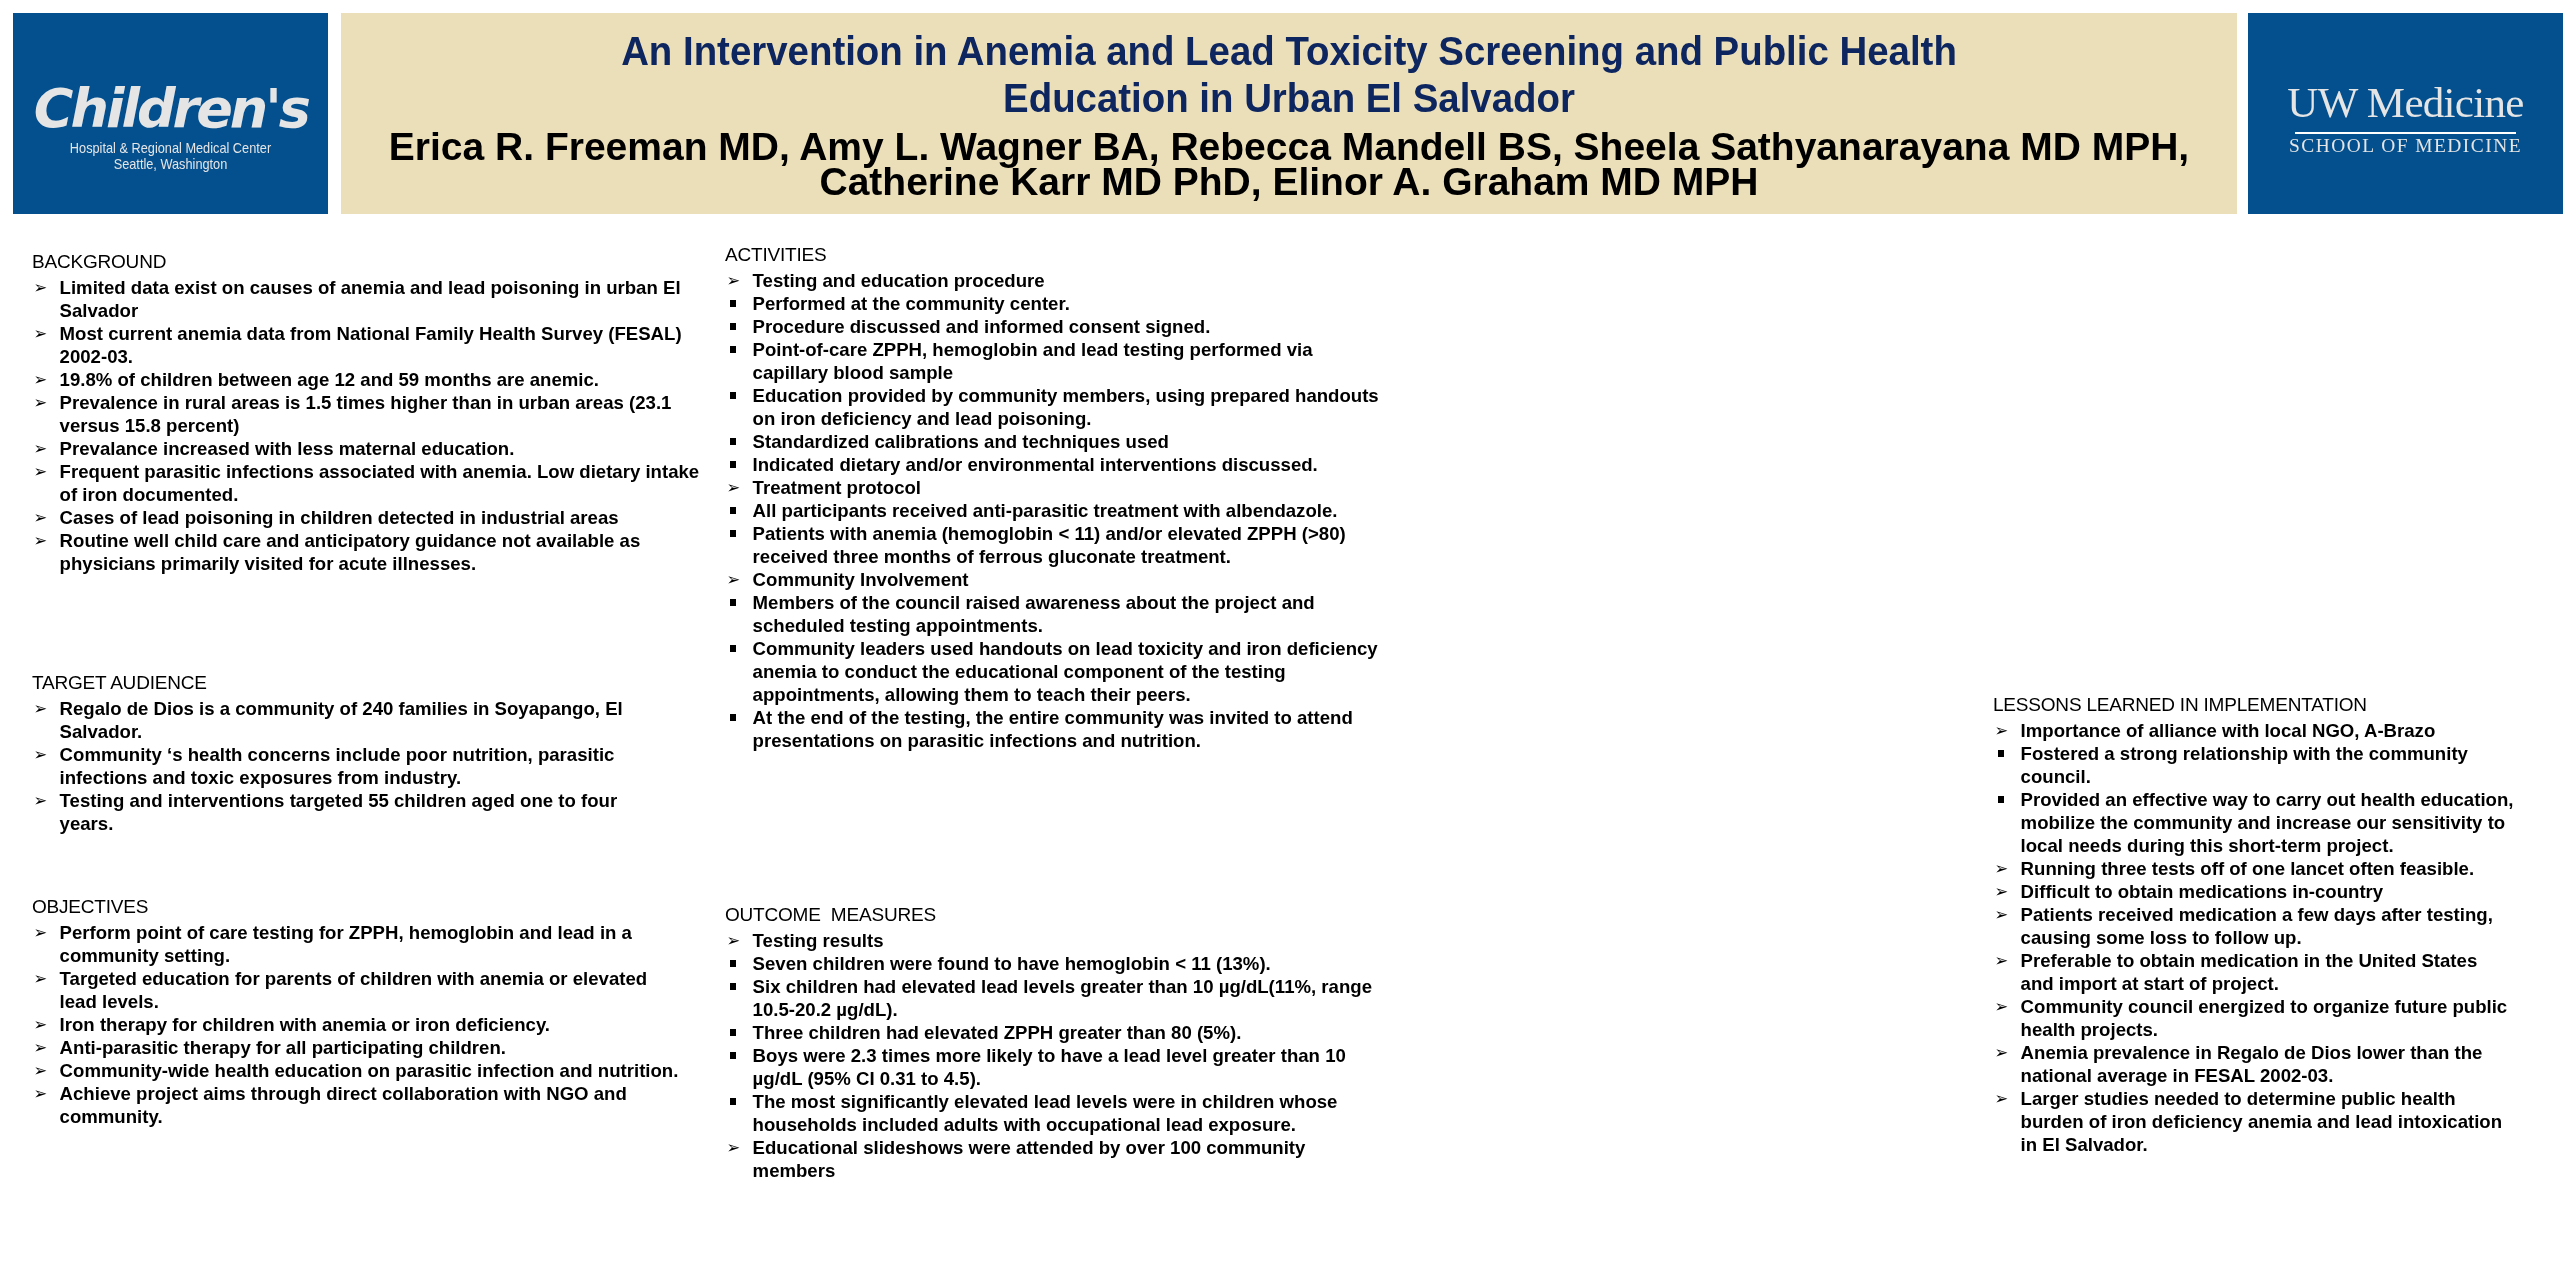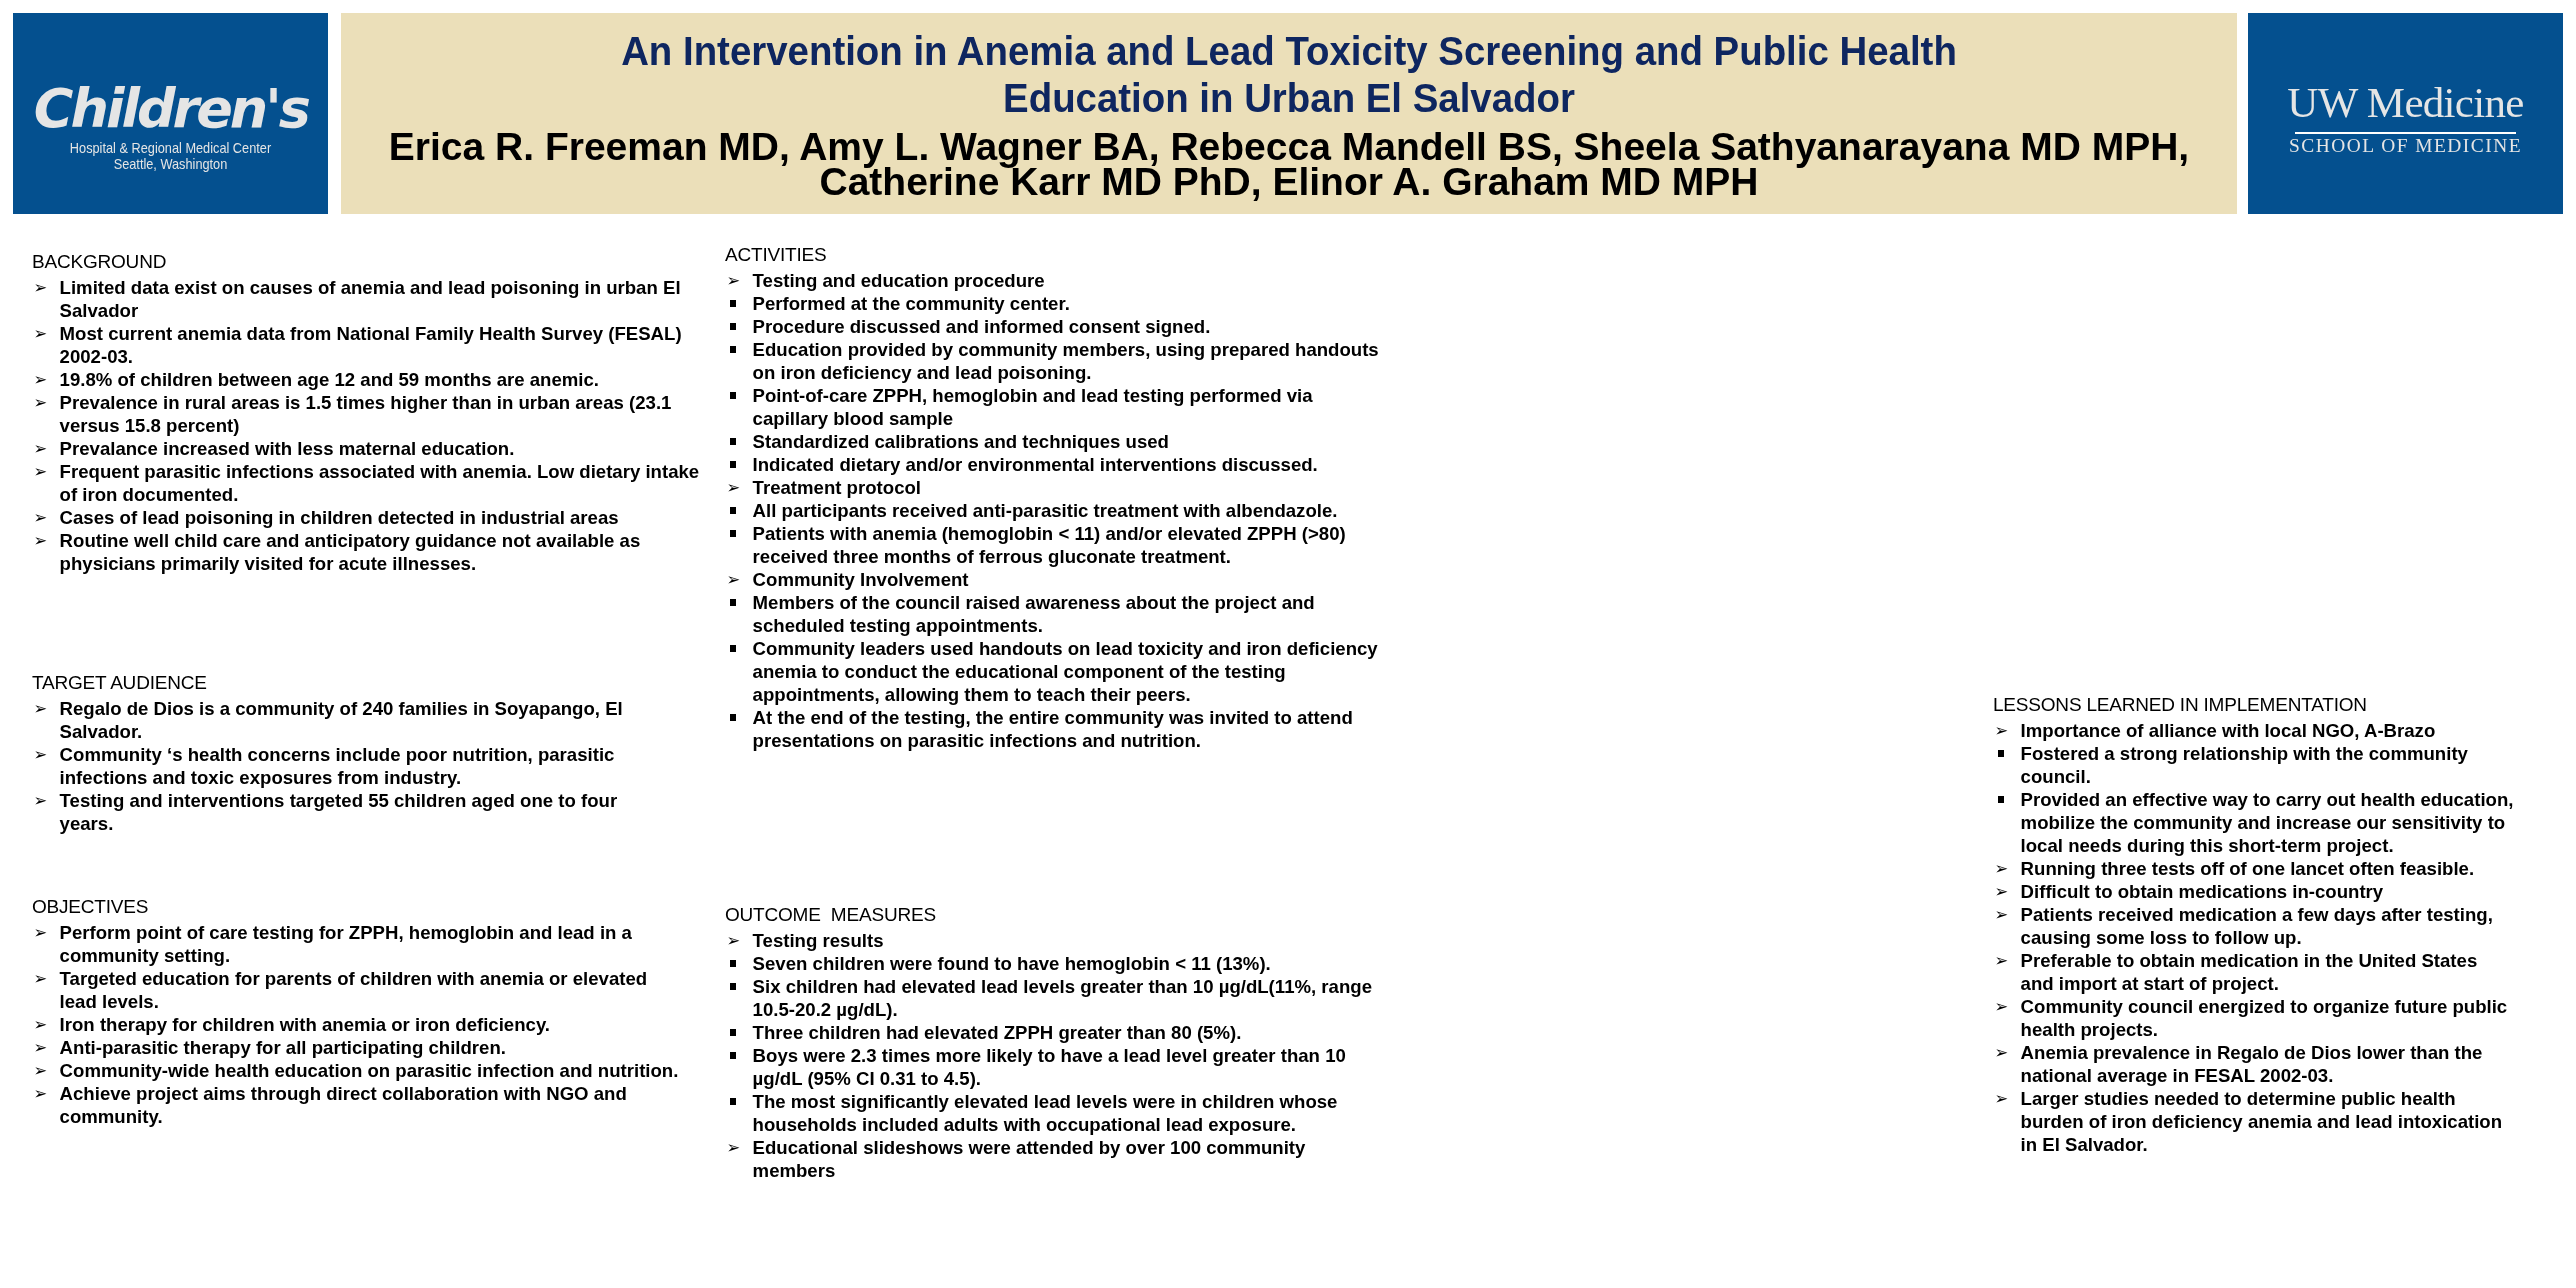--- a/index.html
+++ b/index.html
@@ -107,22 +107,22 @@
 </div>
 
 <div class="section" style="left:725px; top:242px; width:656px;">
   <div class="sec-title">ACTIVITIES</div>
   <ul class="l1">
     <li class="item"><span class="bullet bullet-arrow">➢</span><span>Testing and education procedure</span></li>
   </ul>
   <ul class="l2">
     <li class="item"><span class="bullet bullet-square"></span><span>Performed at the community center.</span></li>
     <li class="item"><span class="bullet bullet-square"></span><span>Procedure discussed and informed consent signed.</span></li>
+    <li class="item"><span class="bullet bullet-square"></span><span>Point-of-care ZPPH, hemoglobin and lead testing performed via capillary blood sample</span></li>
     <li class="item"><span class="bullet bullet-square"></span><span>Education provided by community members, using prepared handouts on iron deficiency and lead poisoning.</span></li>
-    <li class="item"><span class="bullet bullet-square"></span><span>Point-of-care ZPPH, hemoglobin and lead testing performed via capillary blood sample</span></li>
     <li class="item"><span class="bullet bullet-square"></span><span>Standardized calibrations and techniques used</span></li>
     <li class="item"><span class="bullet bullet-square"></span><span>Indicated dietary and/or environmental interventions discussed.</span></li>
   </ul>
   <ul class="l1">
     <li class="item"><span class="bullet bullet-arrow">➢</span><span>Treatment protocol</span></li>
   </ul>
   <ul class="l2">
     <li class="item"><span class="bullet bullet-square"></span><span>All participants received  anti-parasitic treatment with albendazole.</span></li>
     <li class="item"><span class="bullet bullet-square"></span><span>Patients with anemia (hemoglobin &lt; 11) and/or elevated ZPPH (&gt;80) received three months of ferrous gluconate treatment.</span></li>
   </ul>

